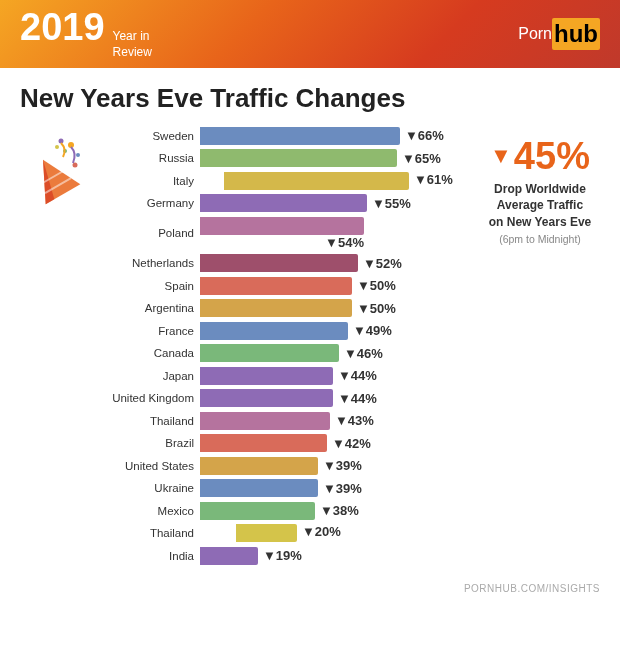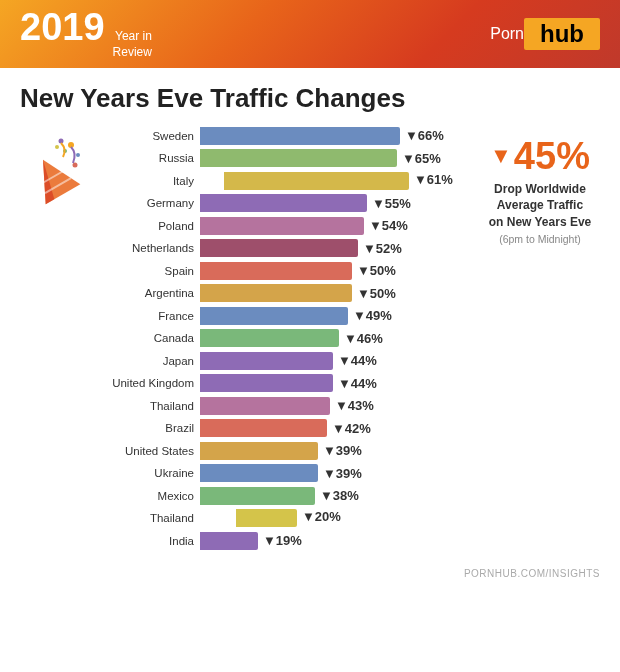--- a/index.html
+++ b/index.html
@@ -18,21 +18,20 @@
       display: flex;
       align-items: center;
       justify-content: space-between;
       height: 68px;
     }
 
     .header-year {
       display: flex;
       align-items: baseline;
       gap: 8px;
-      text-align: right;
     }
 
     .year-number {
       font-size: 38px;
       font-weight: 900;
       color: #fff;
       line-height: 1;
     }
 
     .year-sub {
@@ -52,21 +51,21 @@
       font-size: 16px;
       font-weight: 400;
       color: #fff;
     }
 
     .logo-hub {
       background: #f5a623;
       color: #000;
       font-size: 24px;
       font-weight: 700;
-      padding: 2px 16px;
+      padding: 2px 2px;
       border-radius: 2px;
     }
 
     
     .main {
       padding: 16px 20px 10px 20px;
       background: #fff;
     }
 
     .chart-title {
@@ -270,21 +269,21 @@
     </div>
         <div class="bar-row-wrap">
       <span class="country-label">Germany</span>
       <div style="position:relative; display:flex; align-items:center;">
         <div class="bar bar-germany" style="width:167px;"></div>
         <span class="bar-value-label">▼55%</span>
       </div>
     </div>
         <div class="bar-row-wrap">
       <span class="country-label">Poland</span>
-      <div style="position:relative; display:flex; align-items:center;">
+      <div style="position:relative; display:flex; align-items:flex-end;flex-direction:column;">
         <div class="bar bar-poland" style="width:164px;"></div>
         <span class="bar-value-label">▼54%</span>
       </div>
     </div>
         <div class="bar-row-wrap">
       <span class="country-label">Netherlands</span>
       <div style="position:relative; display:flex; align-items:center;">
         <div class="bar bar-netherlands" style="width:158px;"></div>
         <span class="bar-value-label">▼52%</span>
       </div>

